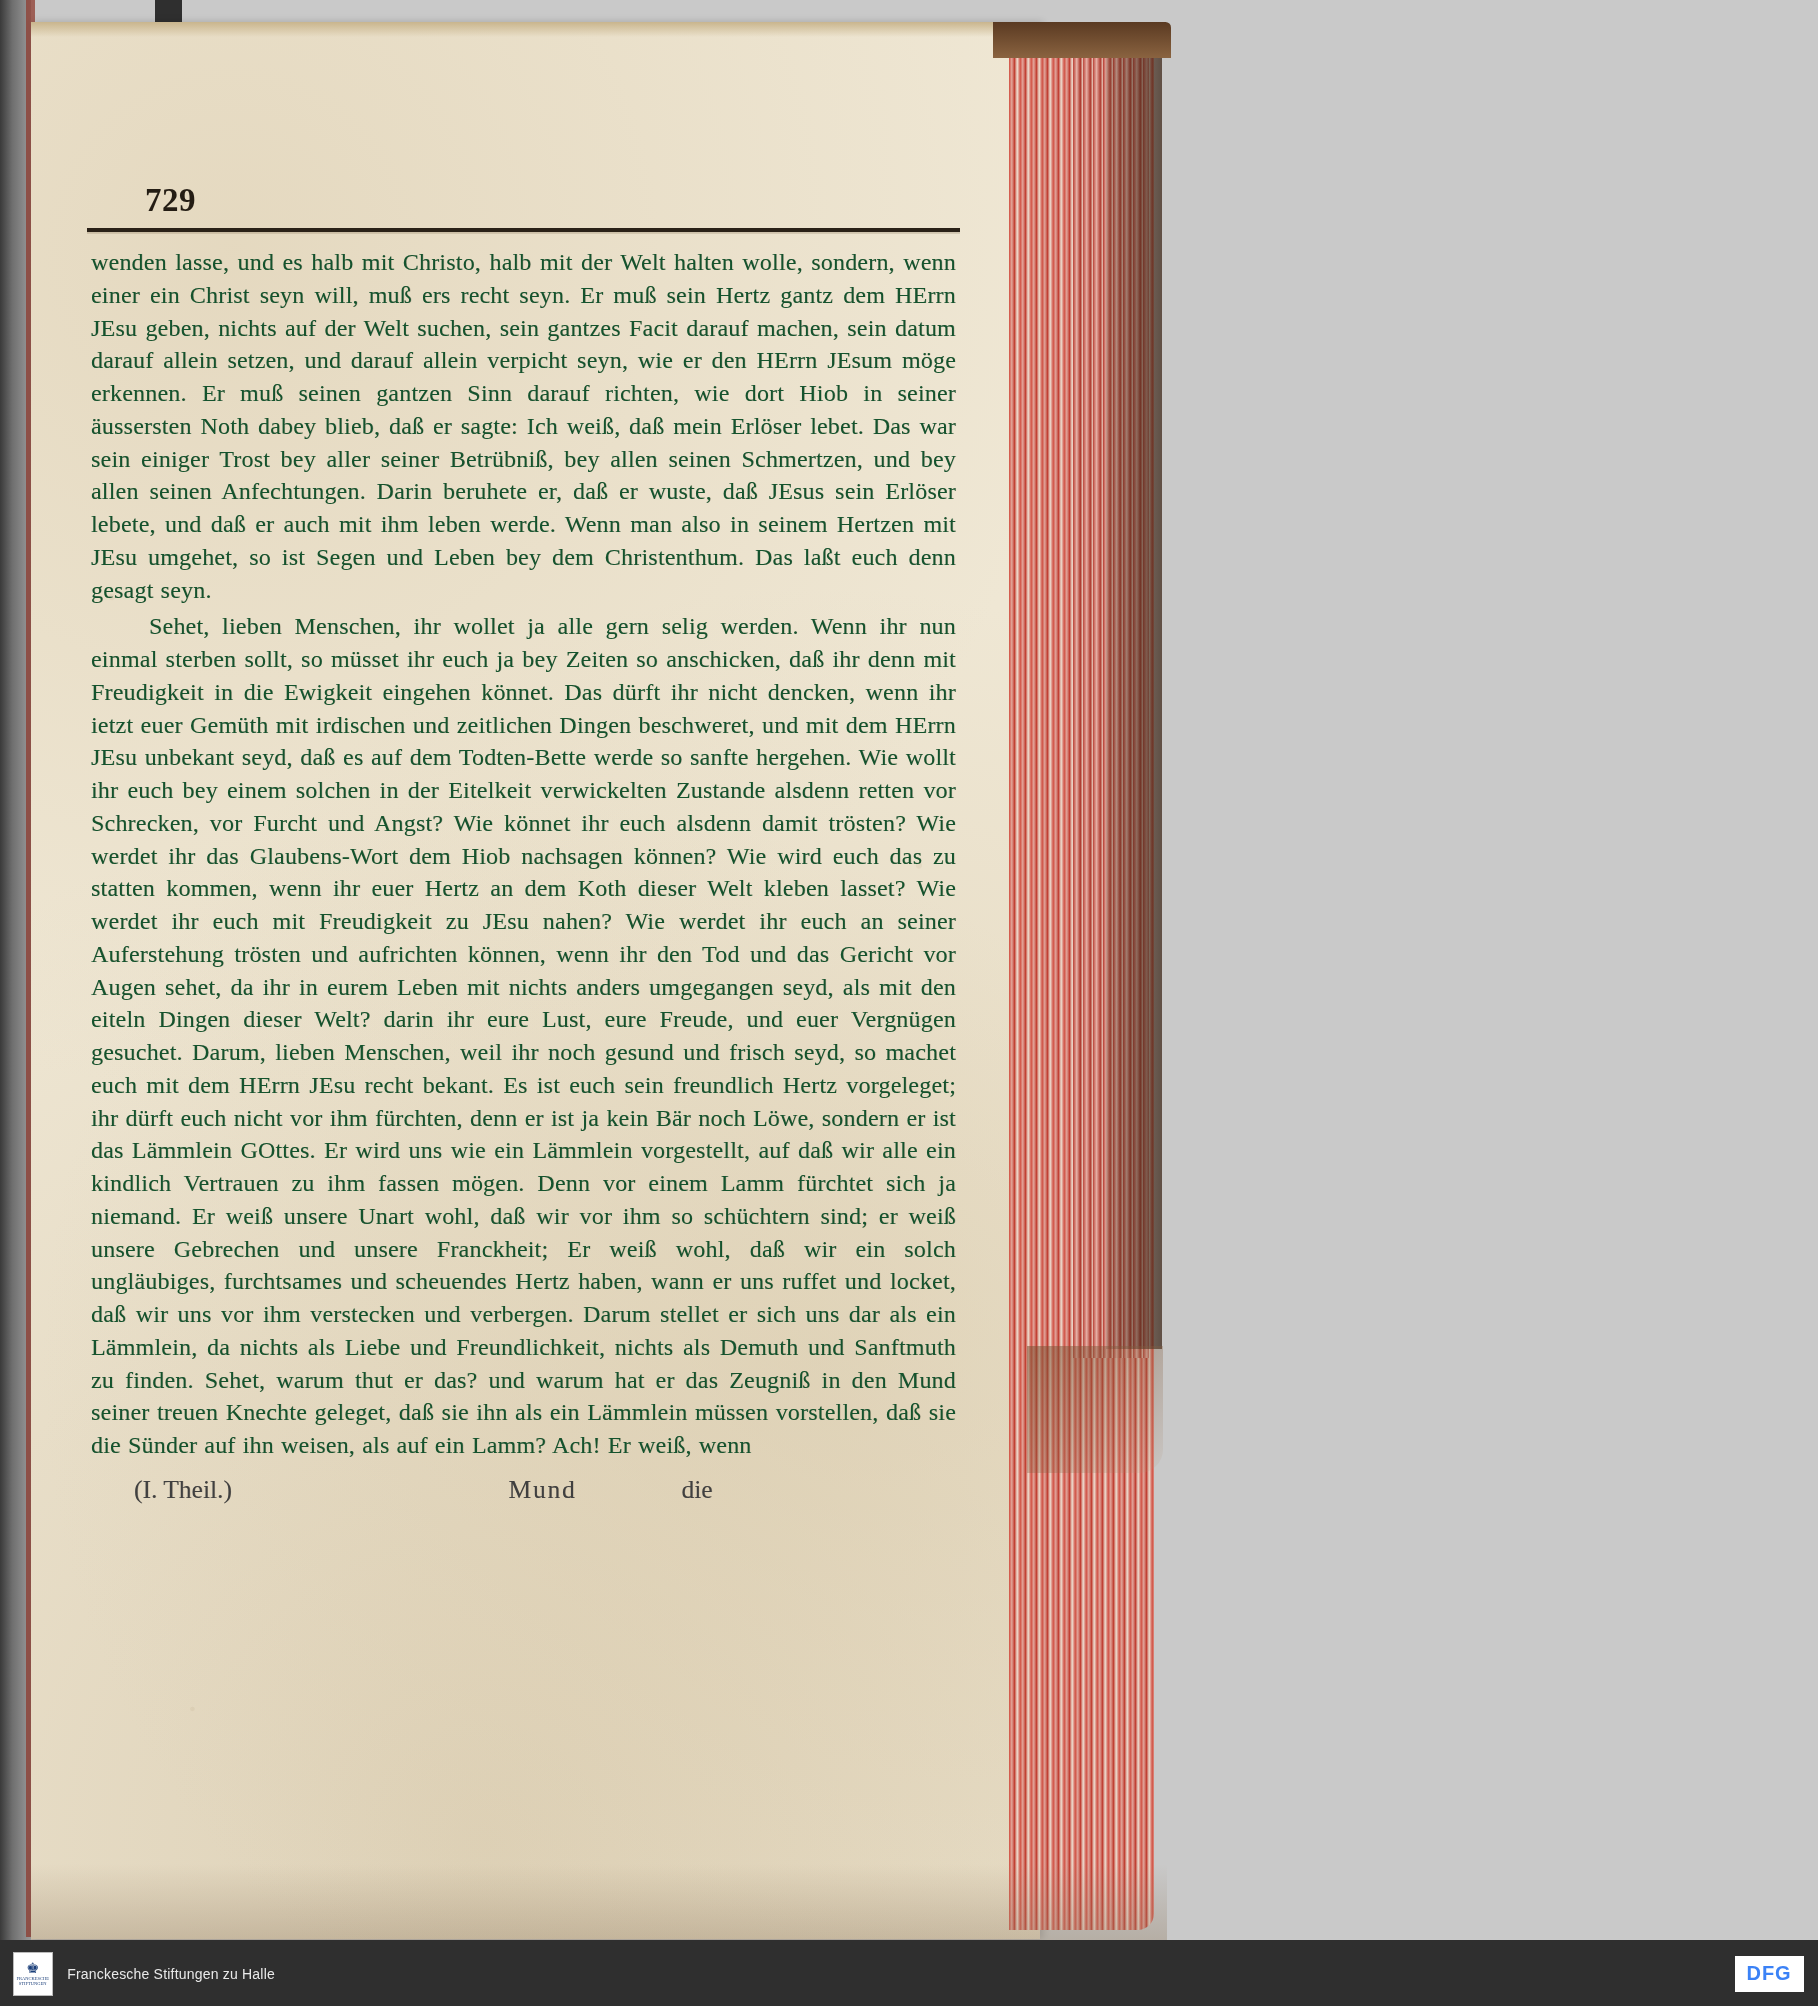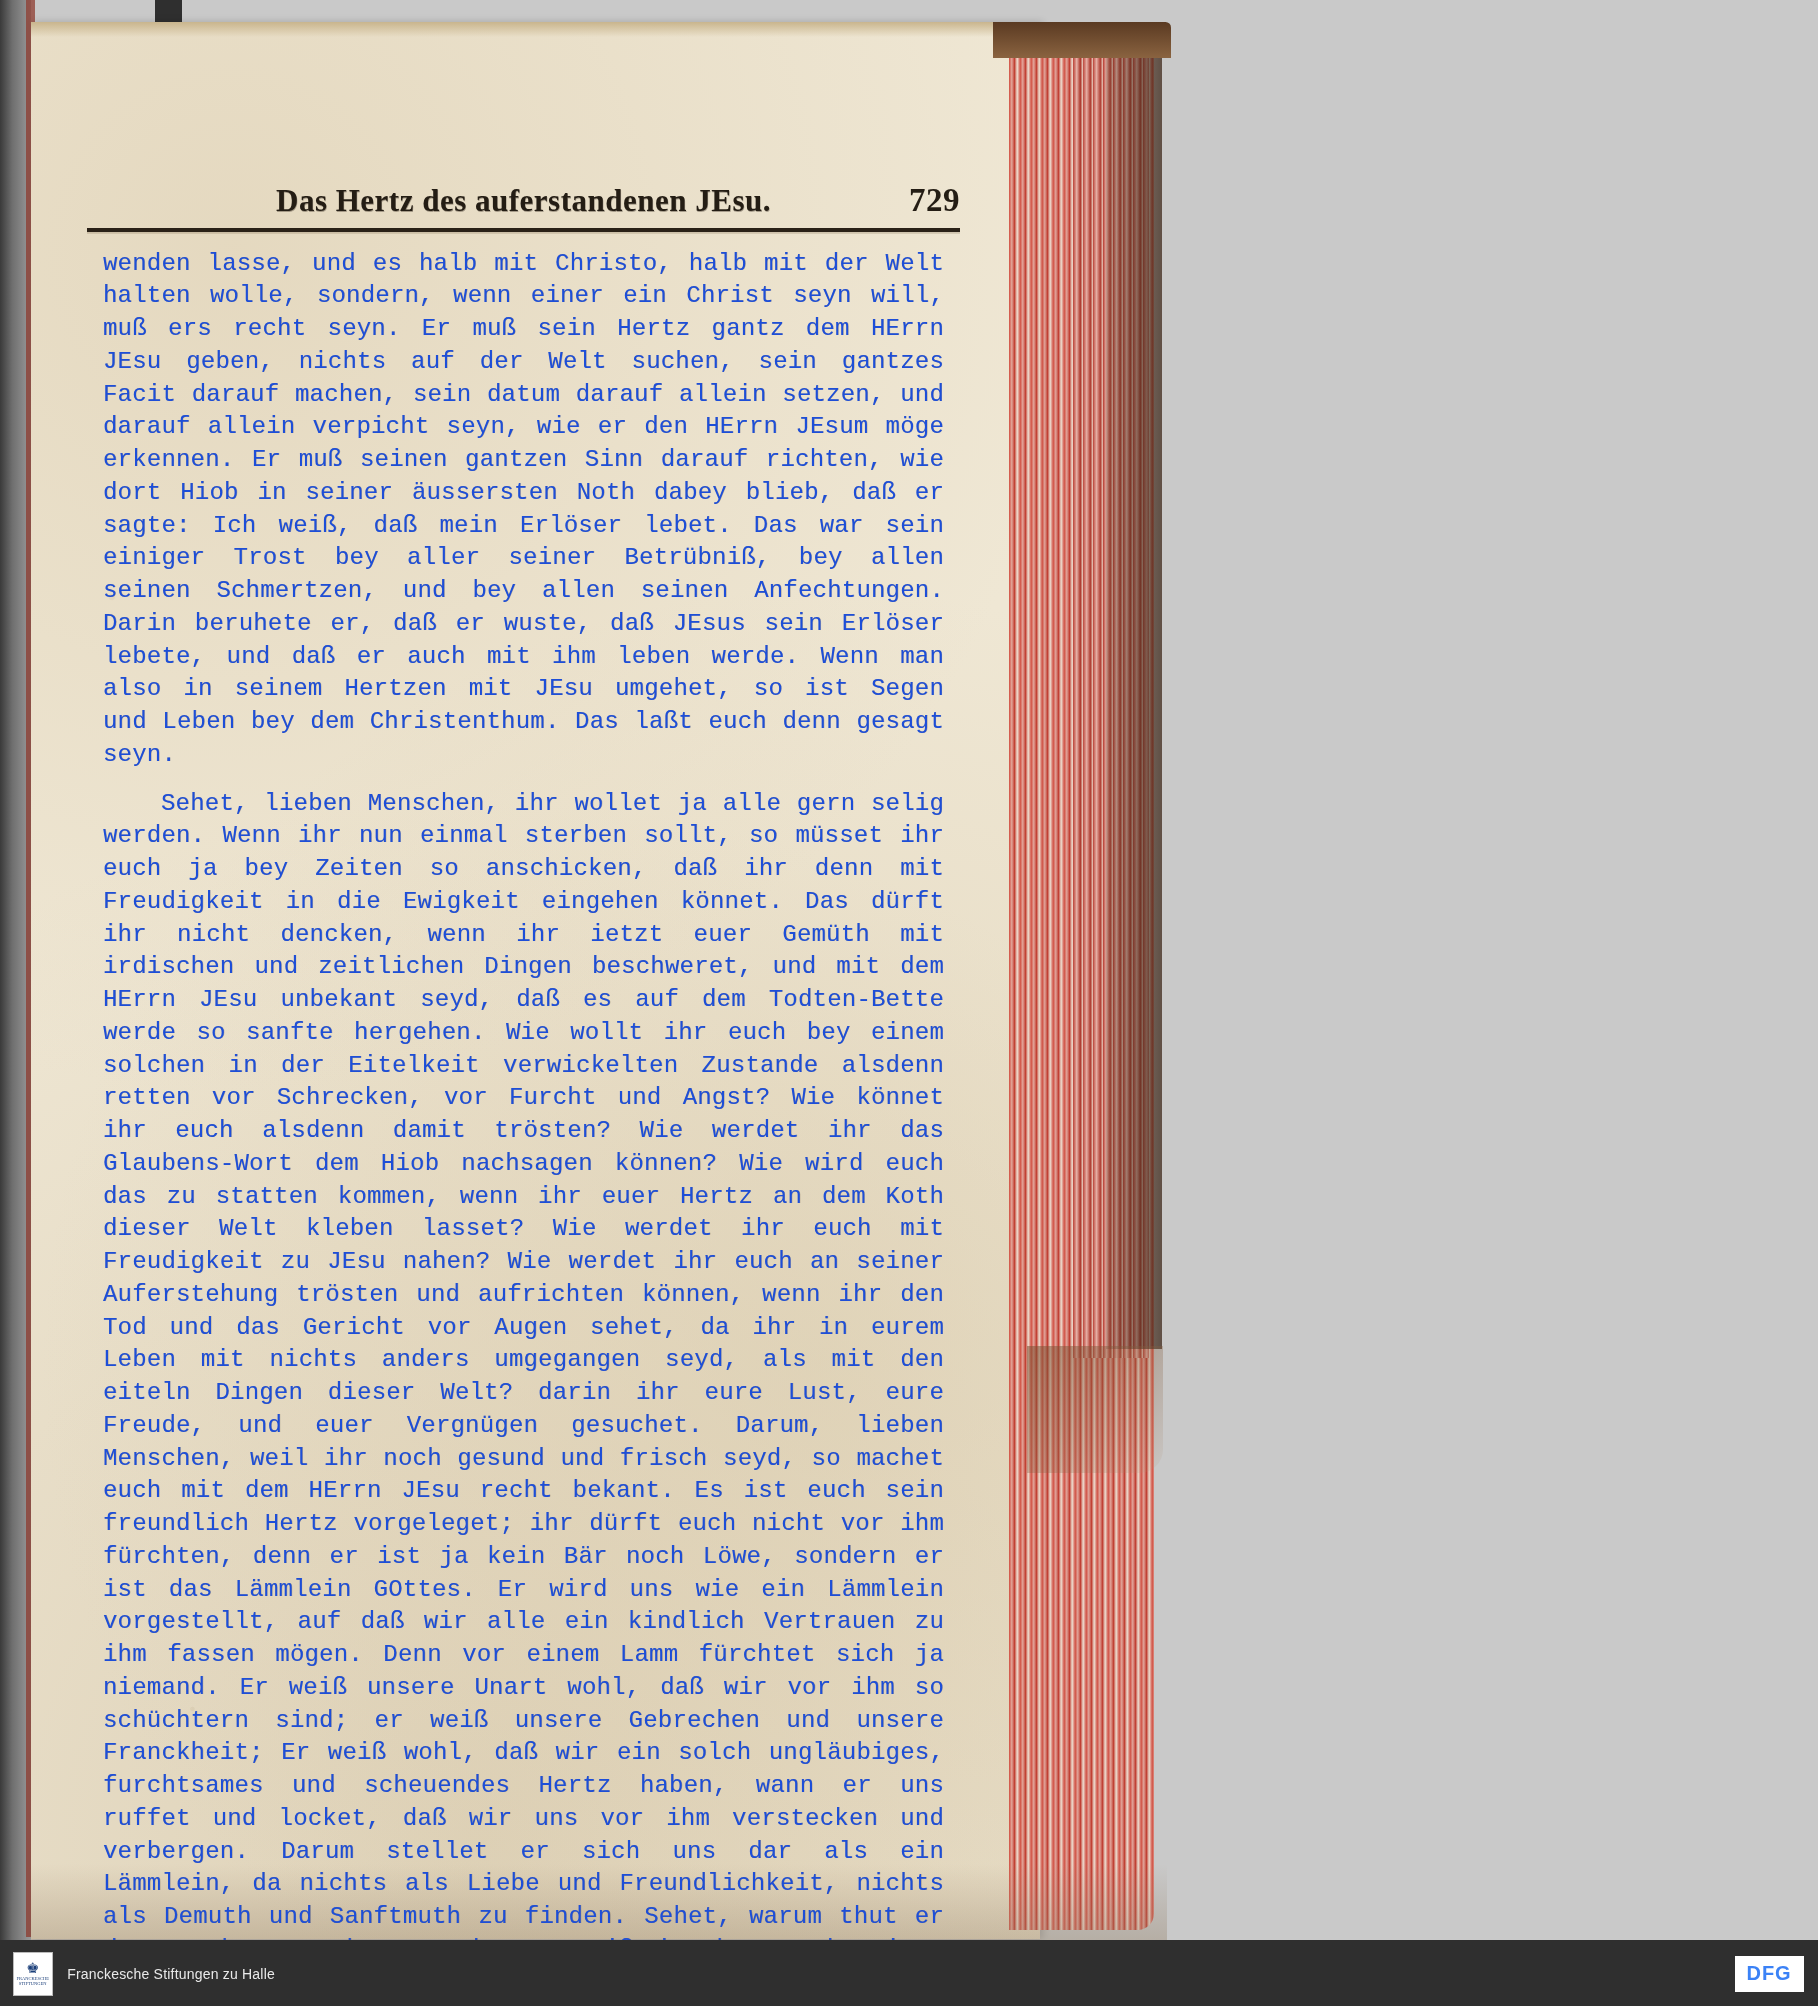--- a/index.html
+++ b/index.html
@@ -156,30 +156,29 @@
     font-size: 33px;
   }
   .rule {
     height: 3.6px;
     background: #2a2117;
     margin: 5.5px 0 14.5px 0;
     box-shadow: 0 1.8px 0 rgba(120,100,70,0.25);
   }
 
   .body-text p {
-    margin: 16px;
+    margin: 4px;
     font-size: 24px;
     line-height: 1.365;
-    color: #1d4ed8;
+    color: #14532d;
     text-align: justify;
     text-justify: inter-word;
     word-spacing: 0.9px;
     letter-spacing: 0.2px;
     text-shadow: 0.4px 0.4px 0 rgba(45,34,22,0.28);
-    font-family: Liberation Mono, monospace;
   }
   .body-text p.indent {
     text-indent: 58px;
   }
   .body-text p + p {
     margin-top: 0;
   }
 
   .page-footline {
     display: flex;
@@ -260,21 +259,20 @@
   <div class="fore-edge"></div>
   <div class="fore-edge-2"></div>
   <div class="spine-block"></div>
   <div class="cover-corner"></div>
   <div class="cover-right-bottom"></div>
   <div class="bottom-fade"></div>
 
   <div class="text-col">
 
     <div class="running-head">
-      <div class="rh-title">Das Hertz des auferstandenen JEsu.</div>
       <div class="rh-page">729</div>
     </div>
 
     <div class="rule"></div>
 
     <div class="body-text">
       <p>wenden lasse, und es halb mit Christo, halb mit der Welt halten wolle, sondern, wenn einer ein Christ seyn will, muß ers recht seyn. Er muß sein Hertz gantz dem HErrn JEsu geben, nichts auf der Welt suchen, sein gantzes Facit darauf machen, sein datum darauf allein setzen, und darauf allein verpicht seyn, wie er den HErrn JEsum möge erkennen. Er muß seinen gantzen Sinn darauf richten, wie dort Hiob in seiner äussersten Noth dabey blieb, daß er sagte: Ich weiß, daß mein Erlöser lebet. Das war sein einiger Trost bey aller seiner Betrübniß, bey allen seinen Schmertzen, und bey allen seinen Anfechtungen. Darin beruhete er, daß er wuste, daß JEsus sein Erlöser lebete, und daß er auch mit ihm leben werde. Wenn man also in seinem Hertzen mit JEsu umgehet, so ist Segen und Leben bey dem Christenthum. Das laßt euch denn gesagt seyn.</p>
       <p class="indent">Sehet, lieben Menschen, ihr wollet ja alle gern selig werden. Wenn ihr nun einmal sterben sollt, so müsset ihr euch ja bey Zeiten so anschicken, daß ihr denn mit Freudigkeit in die Ewigkeit eingehen könnet. Das dürft ihr nicht dencken, wenn ihr ietzt euer Gemüth mit irdischen und zeitlichen Dingen beschweret, und mit dem HErrn JEsu unbekant seyd, daß es auf dem Todten-Bette werde so sanfte hergehen. Wie wollt ihr euch bey einem solchen in der Eitelkeit verwickelten Zustande alsdenn retten vor Schrecken, vor Furcht und Angst? Wie könnet ihr euch alsdenn damit trösten? Wie werdet ihr das Glaubens-Wort dem Hiob nachsagen können? Wie wird euch das zu statten kommen, wenn ihr euer Hertz an dem Koth dieser Welt kleben lasset? Wie werdet ihr euch mit Freudigkeit zu JEsu nahen? Wie werdet ihr euch an seiner Auferstehung trösten und aufrichten können, wenn ihr den Tod und das Gericht vor Augen sehet, da ihr in eurem Leben mit nichts anders umgegangen seyd, als mit den eiteln Dingen dieser Welt? darin ihr eure Lust, eure Freude, und euer Vergnügen gesuchet. Darum, lieben Menschen, weil ihr noch gesund und frisch seyd, so machet euch mit dem HErrn JEsu recht bekant. Es ist euch sein freundlich Hertz vorgeleget; ihr dürft euch nicht vor ihm fürchten, denn er ist ja kein Bär noch Löwe, sondern er ist das Lämmlein GOttes. Er wird uns wie ein Lämmlein vorgestellt, auf daß wir alle ein kindlich Vertrauen zu ihm fassen mögen. Denn vor einem Lamm fürchtet sich ja niemand. Er weiß unsere Unart wohl, daß wir vor ihm so schüchtern sind; er weiß unsere Gebrechen und unsere Franckheit; Er weiß wohl, daß wir ein solch ungläubiges, furchtsames und scheuendes Hertz haben, wann er uns ruffet und locket, daß wir uns vor ihm verstecken und verbergen. Darum stellet er sich uns dar als ein Lämmlein, da nichts als Liebe und Freundlichkeit, nichts als Demuth und Sanftmuth zu finden. Sehet, warum thut er das? und warum hat er das Zeugniß in den Mund seiner treuen Knechte geleget, daß sie ihn als ein Lämmlein müssen vorstellen, daß sie die Sünder auf ihn weisen, als auf ein Lamm? Ach! Er weiß, wenn</p>
     </div>
 

